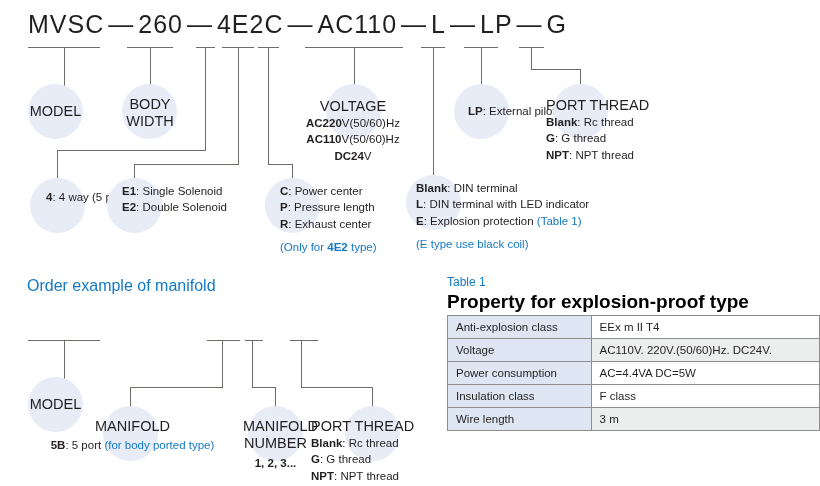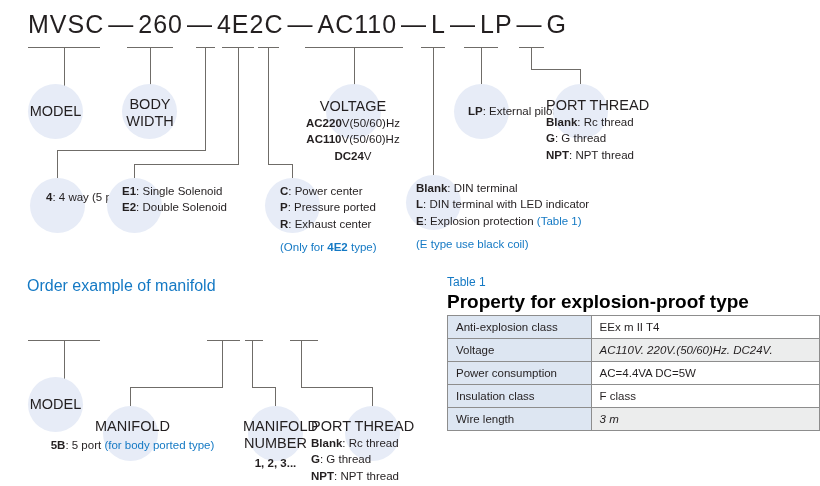--- a/index.html
+++ b/index.html
@@ -77,21 +77,21 @@
     border:1px solid #8d8d8d;
     height:23px;
     padding:0 8px;
   }
   table.prop td.k {
     width:145px; background:#dde6f2; text-align:left;
   }
   table.prop td.v {
     width:232px; text-align:left;
   }
-  table.prop tr.alt td.v { background:#eceded;font-style:italic; }
+  table.prop tr.alt td.v { background:#eceded; }
 </style>
 </head>
 <body>
 
 <div id="stage">
 
   <div class="codeline" id="topcode" style="left:28px; top:10px;"><span class="seg">MVSC</span><span class="dash">—</span><span class="seg">260</span><span class="dash">—</span><span class="seg">4E2C</span><span class="dash">—</span><span class="seg">AC110</span><span class="dash">—</span><span class="seg">L</span><span class="dash">—</span><span class="seg">LP</span><span class="dash">—</span><span class="seg">G</span></div>
 
   <div class="hline" style="left:28px;  top:47px; width:72px;"></div>
   <div class="hline" style="left:127px; top:47px; width:46px;"></div>
@@ -146,21 +146,21 @@
       </div>
   </div>
 
   <div class="vline" style="left:268px; top:47px; height:117px;"></div>
   <div class="hline" style="left:268px; top:164px; width:25px;"></div>
   <div class="vline" style="left:292px; top:164px; height:22px;"></div>
   <div class="bubble" style="left:265px; top:178px; width:55px; height:55px;"></div>
   <div class="callout" style="left:280px; top:183px;">
     <div class="sub" id="center-lines">
         <div><b>C</b><span>: Power center</span></div>
-        <div><b>P</b><span>: Pressure ported</span></div>
+        <div><b>P</b><span>: Pressure length</span></div>
         <div><b>R</b><span>: Exhaust center</span></div>
       </div>
     <div class="note" style="margin-top:7px;">
       <span>(Only for </span><b>4E2</b><span> type)</span>
     </div>
   </div>
 
   <div class="vline" style="left:433px; top:47px; height:136px;"></div>
   <div class="bubble" style="left:406px; top:175px; width:55px; height:55px;"></div>
   <div class="callout" style="left:416px; top:180px;">

